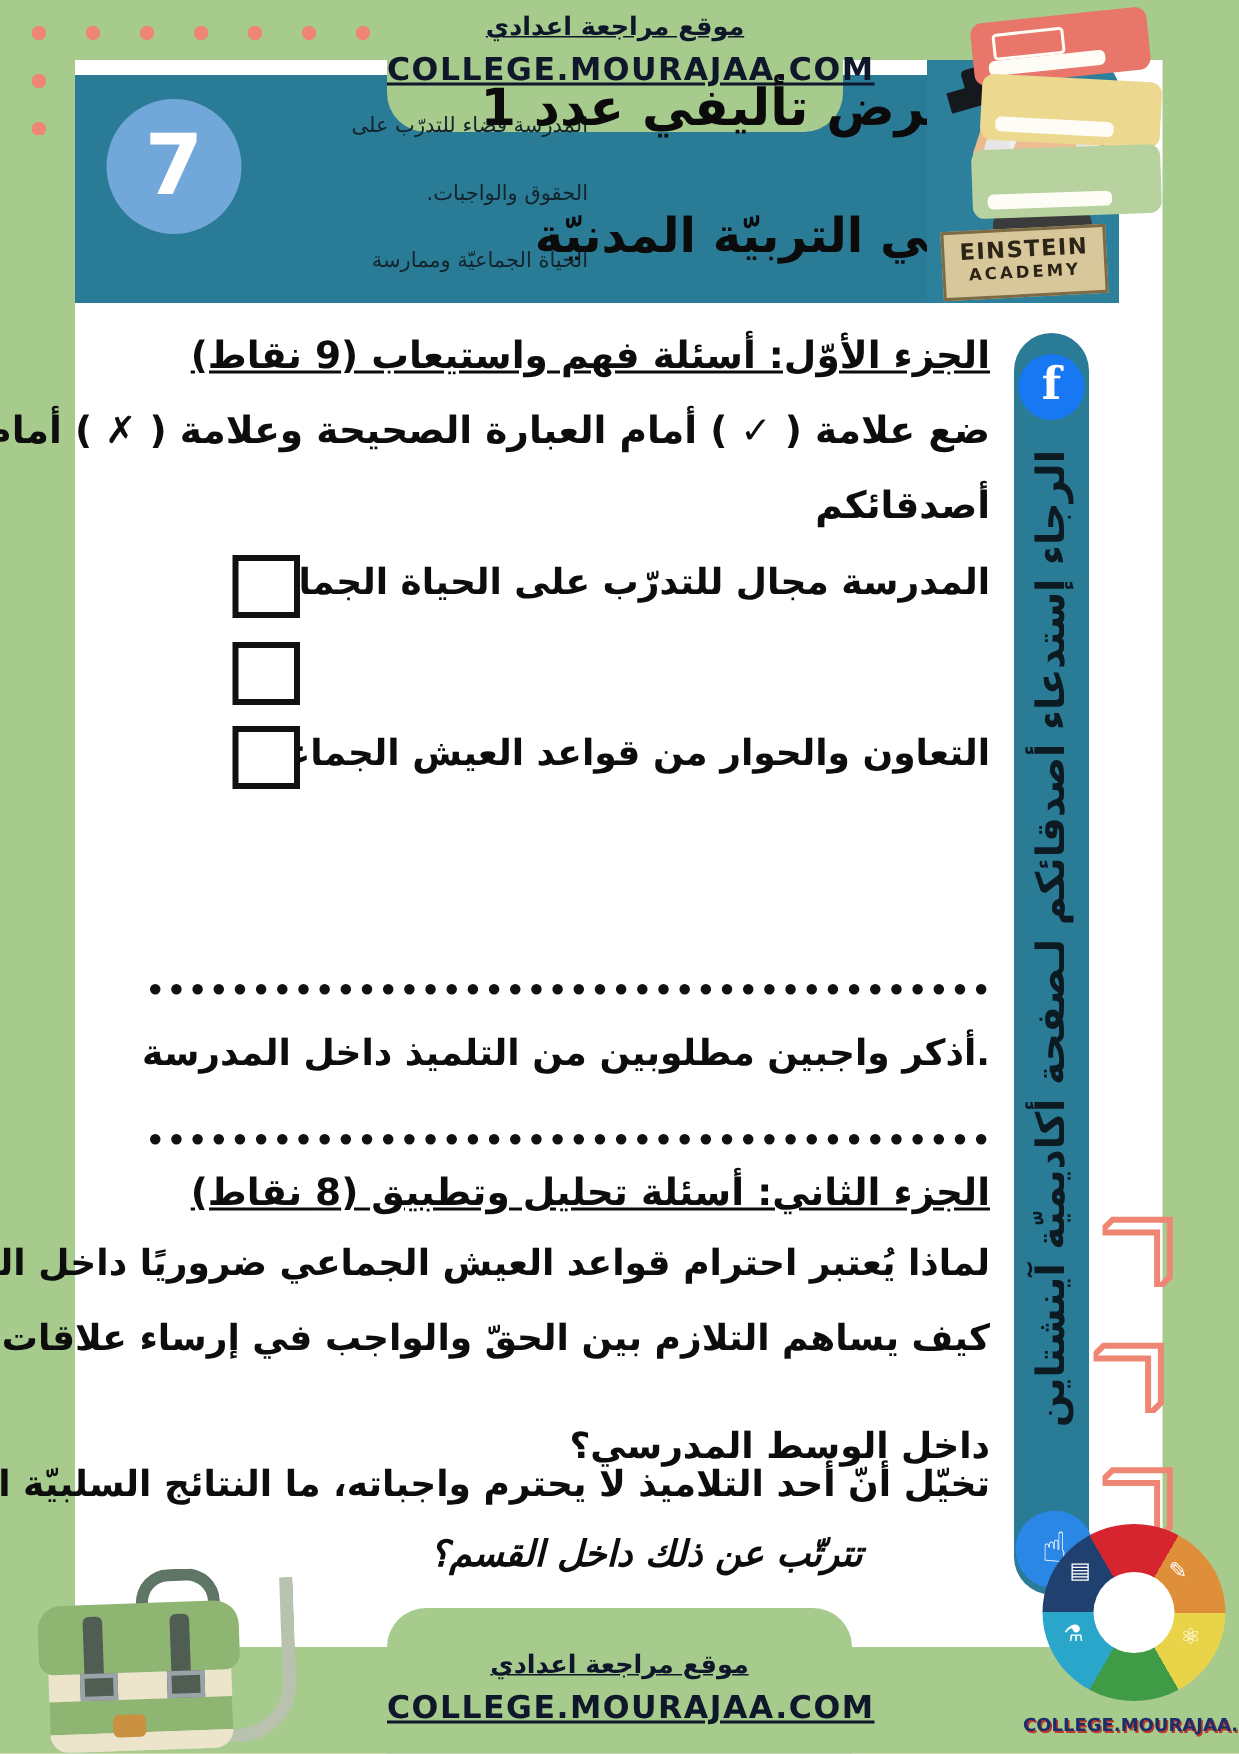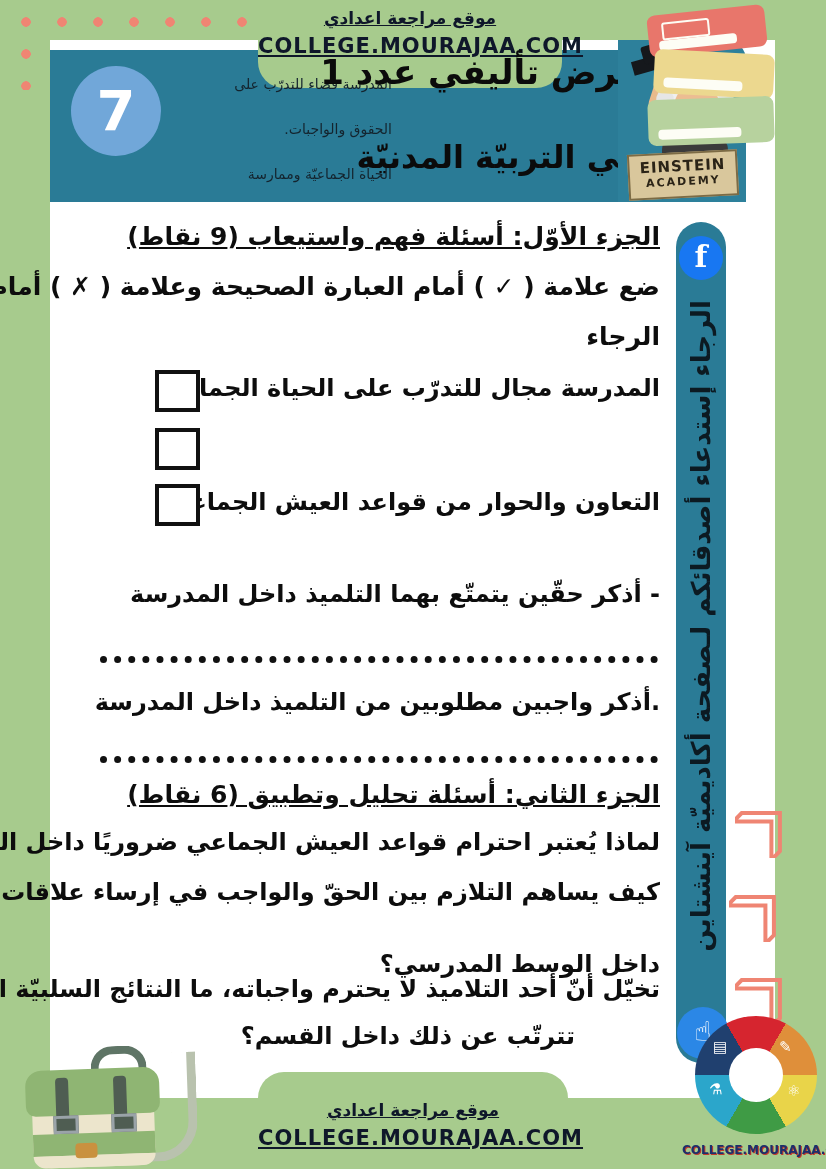--- a/index.html
+++ b/index.html
@@ -136,42 +136,41 @@
   </div>
   <div class="abs book book2">
     <span class="pages"></span>
   </div>
   <div class="abs book book3">
     <span class="pages"></span>
   </div>
 
   <div class="abs rtl hline" style="right:166px;top:222px;font-size:25px;">الجزء الأوّل: أسئلة فهم واستيعاب (9 نقاط)</div>
   <div class="abs rtl" style="right:166px;top:272px;font-size:25px;">ضع علامة ( ✓ ) أمام العبارة الصحيحة وعلامة ( ✗ ) أمام العبارة</div>
-  <div class="abs rtl" style="right:166px;top:322px;font-size:25px;">الرجاء</div>
+  <div class="abs rtl" style="right:166px;top:322px;font-size:25px;">أصدقائكم</div>
 
   <div class="abs rtl" style="right:166px;top:374px;">المدرسة مجال للتدرّب على الحياة الجماعيّ</div>
   <div class="abs checkbox" style="left:155px;top:370px;"></div>
 
   <div class="abs checkbox" style="left:155px;top:428px;"></div>
 
   <div class="abs rtl" style="right:166px;top:488px;">التعاون والحوار من قواعد العيش الجماعي</div>
   <div class="abs checkbox" style="left:155px;top:484px;"></div>
 
-  <div class="abs rtl" style="right:166px;top:580px;">- أذكر حقّين يتمتّع بهما التلميذ داخل المدرسة</div>
   <div class="abs dotline" style="left:100px;top:648px;width:558px;"></div>
 
   <div class="abs rtl" style="right:166px;top:688px;">.أذكر واجبين مطلوبين من التلميذ داخل المدرسة</div>
   <div class="abs dotline" style="left:100px;top:748px;width:558px;"></div>
 
-  <div class="abs rtl hline" style="right:166px;top:780px;font-size:25px;">الجزء الثاني: أسئلة تحليل وتطبيق (6 نقاط)</div>
+  <div class="abs rtl hline" style="right:166px;top:780px;font-size:25px;">الجزء الثاني: أسئلة تحليل وتطبيق (8 نقاط)</div>
   <div class="abs rtl" style="right:166px;top:828px;">لماذا يُعتبر احترام قواعد العيش الجماعي ضروريًا داخل المدرسة؟</div>
   <div class="abs rtl" style="right:166px;top:878px;">كيف يساهم التلازم بين الحقّ والواجب في إرساء علاقات سليمة</div>
   <div class="abs rtl" style="right:166px;top:950px;">داخل الوسط المدرسي؟</div>
   <div class="abs rtl" style="right:166px;top:975px;">تخيّل أنّ أحد التلاميذ لا يحترم واجباته، ما النتائج السلبيّة التي قد</div>
-  <div class="abs rtl" style="right:251px;top:1022px;">تترتّب عن ذلك داخل القسم؟</div>
+  <div class="abs rtl" style="right:251px;top:1022px;font-style:italic;">تترتّب عن ذلك داخل القسم؟</div>
 
   <div class="abs vbar"></div>
   <div class="abs fb">f</div>
   <div class="abs vmsg">الرجاء إستدعاء أصدقائكم لـصفحة أكاديميّة آينشتاين</div>
 
   <div class="abs chev" style="left:735px;top:788px;">
     <svg width="70" height="70" viewBox="0 0 70 70">
         <g transform="rotate(-45 35 35)">
           <path d="M10 62 L37 35 L10 8 L22 8 L49 35 L22 62 Z" fill="none" stroke="#ef8573" stroke-width="4"></path>
         </g>

